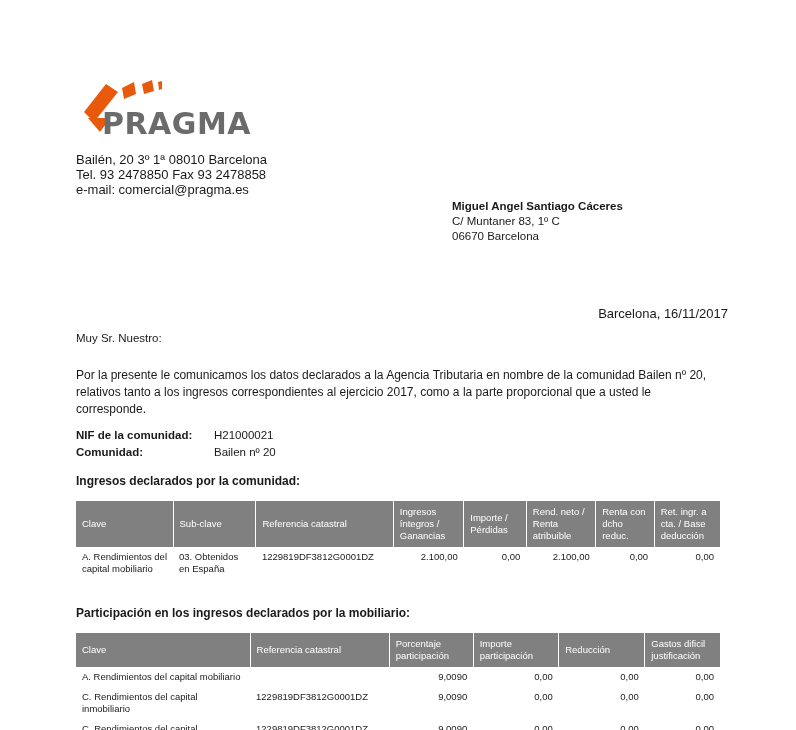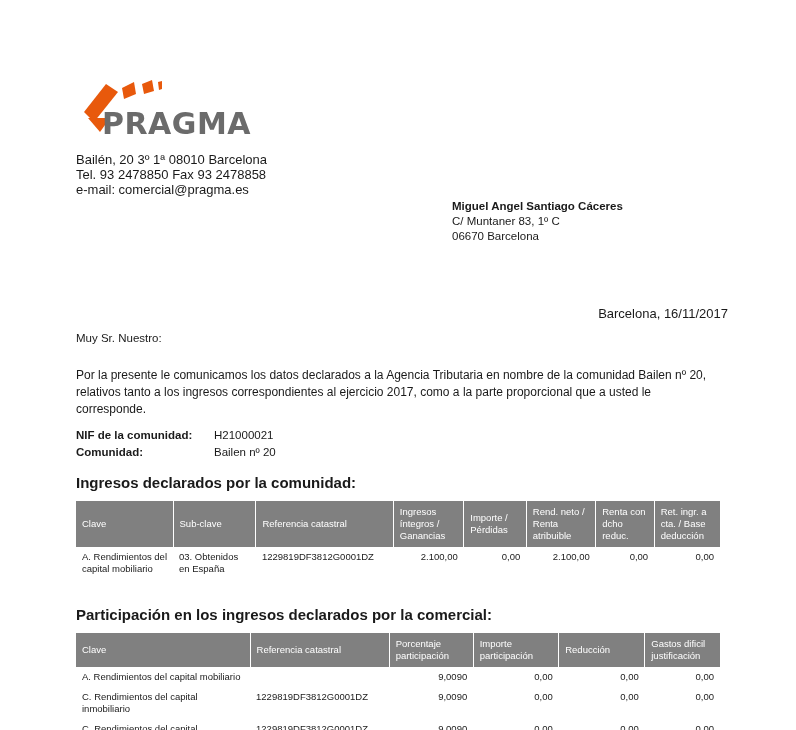--- a/index.html
+++ b/index.html
@@ -118,21 +118,21 @@
   }
   .idblock .val {
     color: #1a1a1a;
   }
 
   
   .section-title {
     position: absolute;
     left: 76px;
     font-weight: bold;
-    font-size: 15px;
+    font-size: 12px;
     color: #1a1a1a;
   }
   #sec1-title { top: 474px; }
   #sec2-title { top: 606px; }
 
   
   table.doc-table {
     position: absolute;
     left: 76px;
     border-collapse: collapse;
@@ -252,21 +252,21 @@
         <td>1229819DF3812G0001DZ</td>
         <td class="num">2.100,00</td>
         <td class="num">0,00</td>
         <td class="num">2.100,00</td>
         <td class="num">0,00</td>
         <td class="num">0,00</td>
       </tr>
     </tbody>
   </table>
 
-  <div class="section-title" id="sec2-title">Participación en los ingresos declarados por la comercial:</div>
+  <div class="section-title" id="sec2-title">Participación en los ingresos declarados por la mobiliario:</div>
 
   <table class="doc-table" id="table2">
     <thead>
       <tr>
         <th class="t2-h1">Clave</th>
         <th class="t2-h2">Referencia catastral</th>
         <th class="t2-h3 num">Porcentaje participación</th>
         <th class="t2-h4 num">Importe participación</th>
         <th class="t2-h5 num">Reducción</th>
         <th class="t2-h6 num">Gastos dificil justificación</th>

